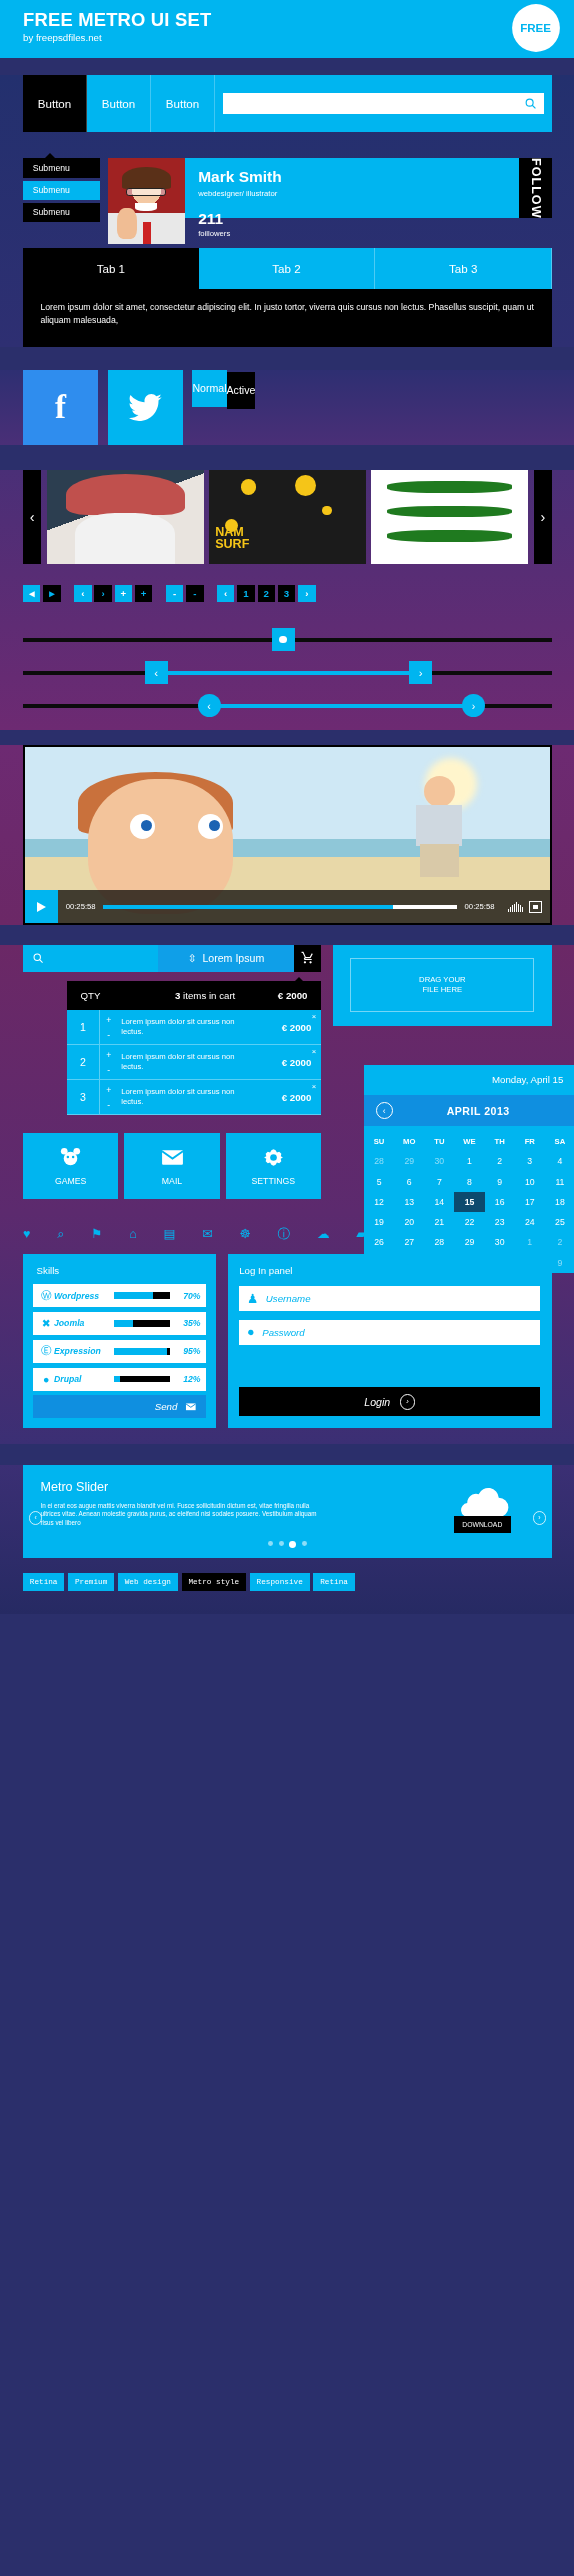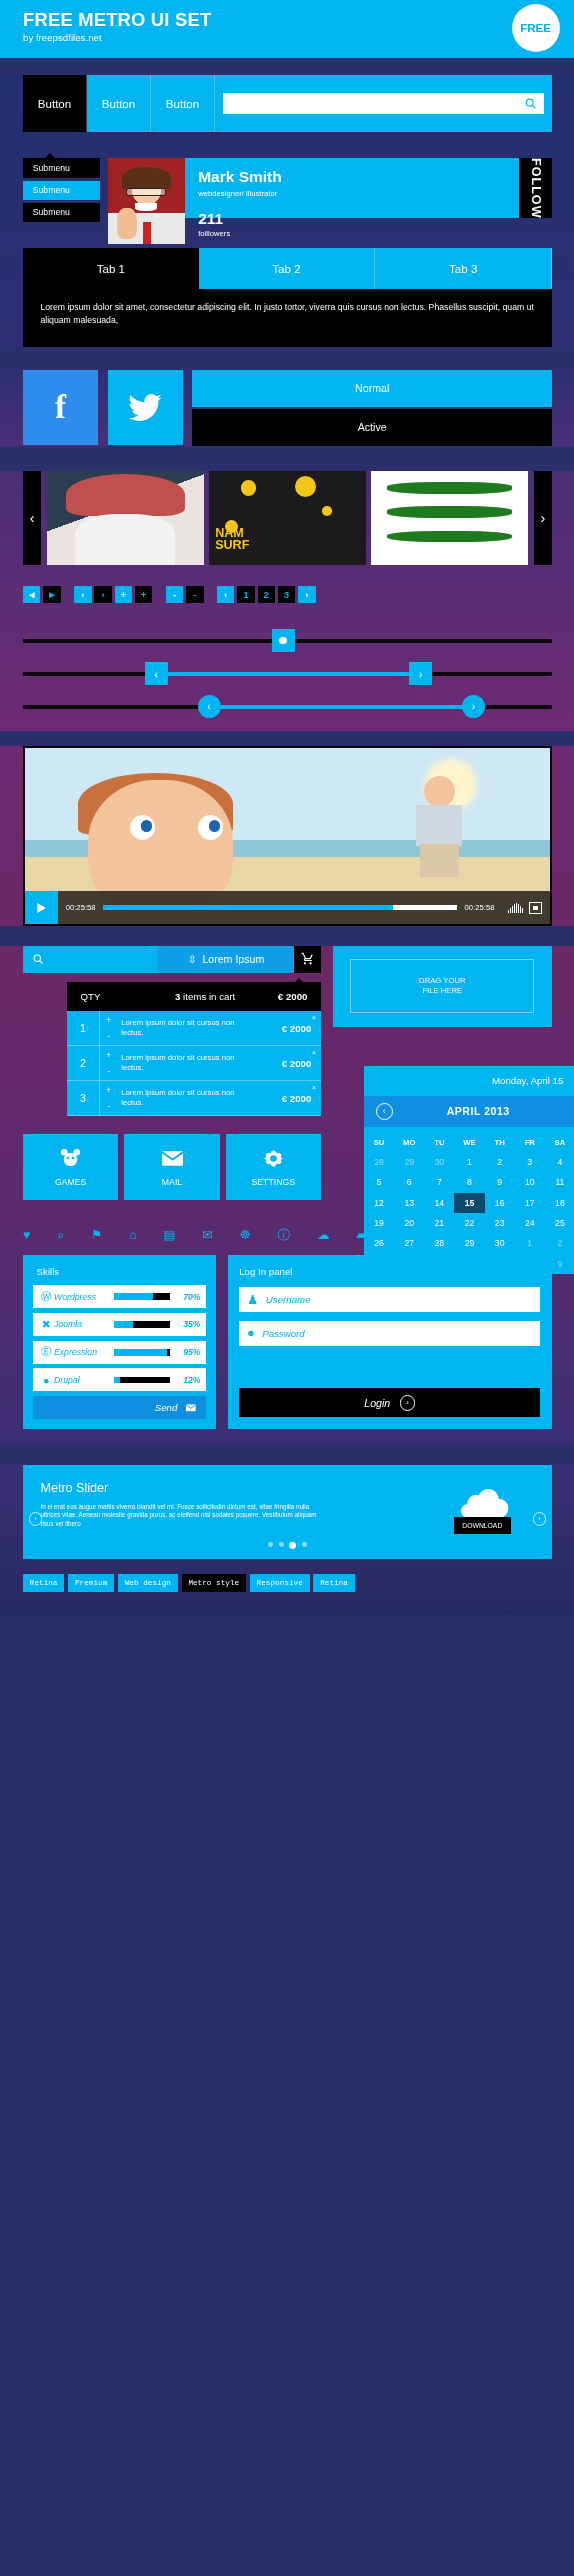--- a/index.html
+++ b/index.html
@@ -146,21 +146,21 @@
   
   .row3 { display: flex; gap: 9.7px; margin-top: 23px; }
   .sq {
     width: 75px; height: 75px;
     display: flex; align-items: center; justify-content: center;
     color: #fff;
   }
   .sq.fb { background: #2f8dee; font-size: 33px; font-weight: bold; font-family: "Liberation Serif", serif; }
   .sq.tw { background: #00b5f0; }
   .sq.tw svg { width: 35px; height: 35px; fill: #fff; }
-  .stack { flex: 1; display: flex; flex-direction: column; }
+  .stack { flex: 1; display: flex; flex-direction: row; }
   .stbtn {
     height: 37px; display: flex; align-items: center; justify-content: center;
     color: #fff; font-size: 10.6px; background: #00b5f0;
   }
   .stbtn.dark { background: #000; margin-top: 1.9px; }
 
   
   .carousel { display: flex; align-items: stretch; gap: 5.8px; margin-top: 25px; }
   .carrow {
     width: 18.4px; background: #000; color: #fff;
@@ -274,21 +274,21 @@
   
   .iconstrip { display: flex; justify-content: space-between; padding: 15.5px 23px 13.5px 23px; }
   .iconstrip span { color: #00b5f0; font-size: 12.6px; line-height: 1; }
 
   
   .row5 { display: flex; gap: 11.6px; }
   .skills { width: 193px; background: #00b5f0; padding: 9.7px; }
   .skills .ttl { color: #fff; font-size: 9.7px; margin: 1.9px 0 7.7px 3.9px; }
   .skrow { background: #fff; height: 23px; display: flex; align-items: center; padding: 0 5.8px; margin-bottom: 4.8px; }
   .skrow .ic { width: 15.5px; color: #00b5f0; font-size: 10.6px; text-align: center; }
-  .skrow .nm2 { width: 54px; color: #00b5f0; font-size: 8.7px; font-style: italic; font-weight: normal; }
+  .skrow .nm2 { width: 54px; color: #00b5f0; font-size: 8.7px; font-style: italic; font-weight: bold; }
   .skrow .bar2 { flex: 1; height: 6.8px; background: #000; margin: 0 5.8px; position: relative; }
   .skrow .bar2 i { position: absolute; left: 0; top: 0; bottom: 0; background: #00b5f0; display: block; }
   .skrow .pc { width: 25px; text-align: right; color: #00b5f0; font-size: 8.7px; font-weight: bold; font-style: italic; }
   .sendbtn { background: #0f8fe0; height: 23px; display: flex; align-items: center; justify-content: flex-end; gap: 7.7px; padding-right: 9.7px; color: #fff; font-size: 9.7px; font-style: italic; }
 
   .login { flex: 1; background: #00b5f0; padding: 11.6px; display: flex; flex-direction: column; }
   .login .ttl { color: #fff; font-size: 9.7px; margin-bottom: 9.7px; }
   .inp { background: #fff; height: 25px; display: flex; align-items: center; padding-left: 7.7px; margin-bottom: 8.7px; gap: 7.7px; }
   .inp .ic { color: #00b5f0; font-size: 12.6px; }
   .inp .ph { color: #00b5f0; font-size: 9.7px; font-style: italic; }

